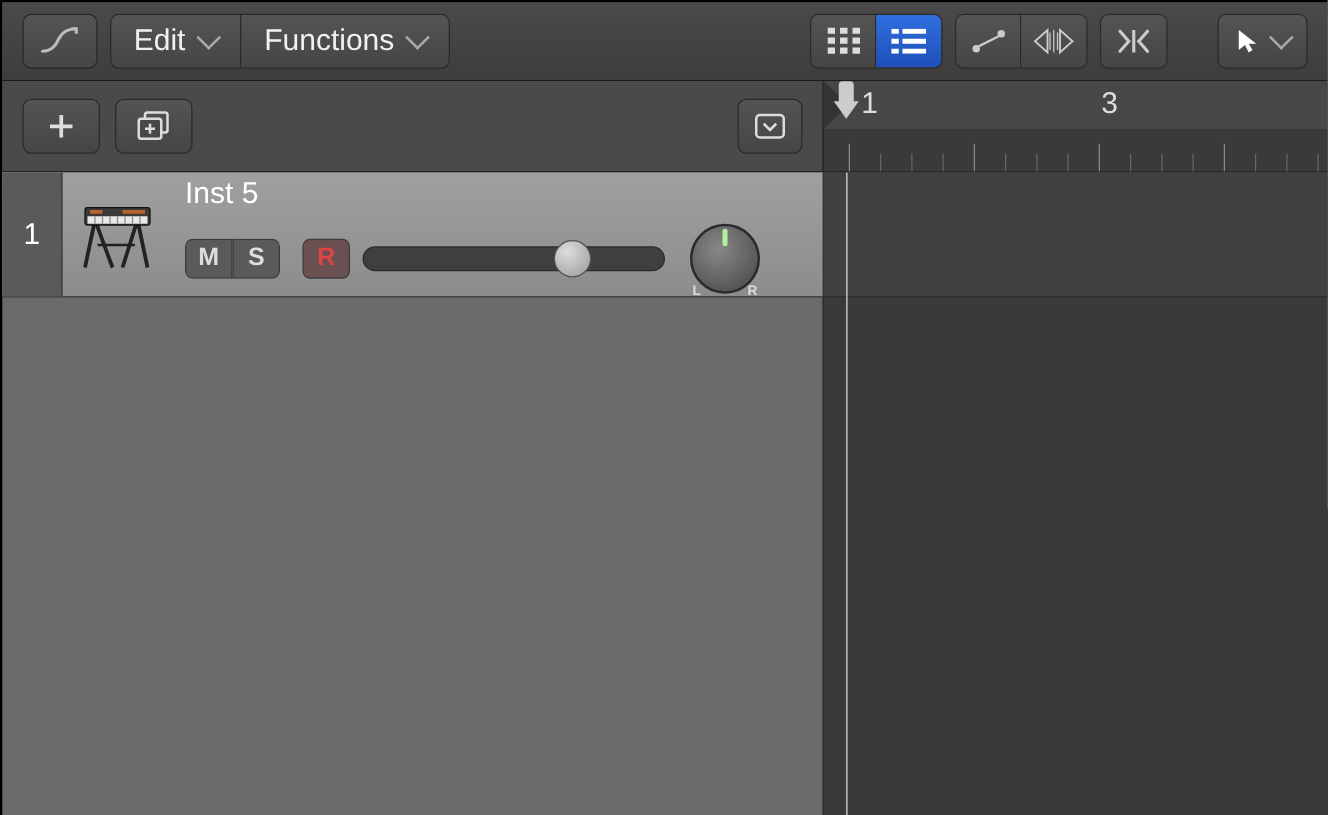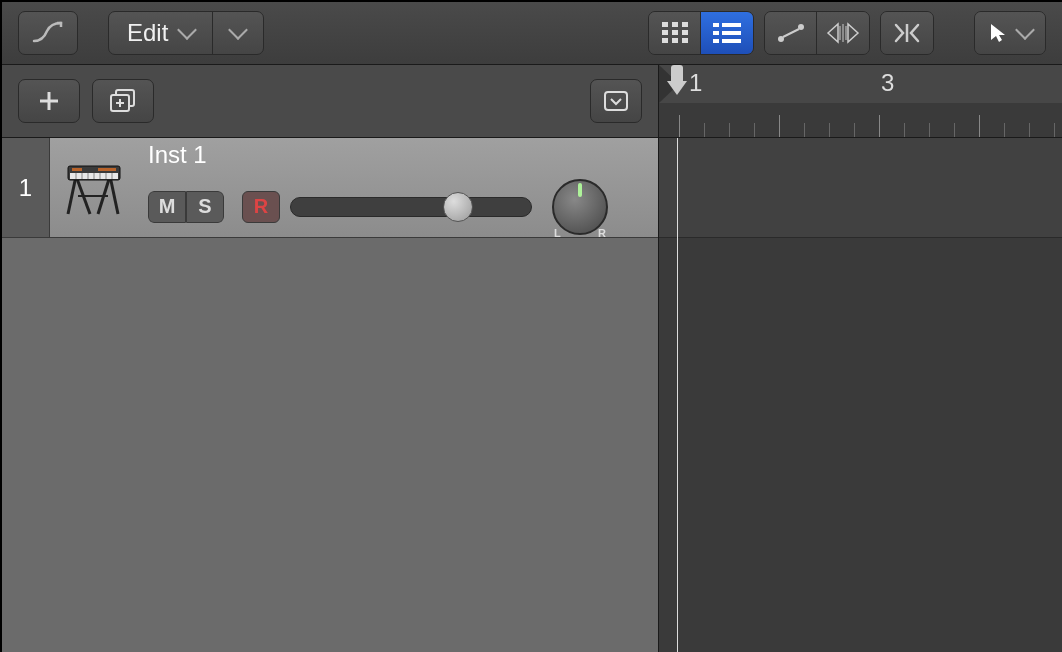--- a/index.html
+++ b/index.html
@@ -35,21 +35,20 @@
   background: linear-gradient(#545454,#454545);
   border: 1px solid #2a2a2a;
   border-radius: 7px;
   display:flex; align-items:center; justify-content:center;
 }
 .menu-group{
   display:flex; height:44px;
   border:1px solid #2a2a2a; border-radius:7px;
   background: linear-gradient(#545454,#454545);
   overflow:hidden;
-  margin-left:20px;
 }
 .menu-btn{
   display:flex; align-items:center; gap:12px;
   padding: 0 18px;
   border-right:1px solid #2a2a2a;
   color:#f0f0f0; font-size:24px;
 }
 .menu-btn:last-child{border-right:none;}
 .chev{
   width:14px;height:14px;border-right:2px solid #aaa;border-bottom:2px solid #aaa;
@@ -209,20 +208,21 @@
         <path d="M26 2 L30 2 L30 6" stroke="#bbb" stroke-width="2.5" fill="none"></path>
       </svg>
     </div>
 
     <div class="menu-group">
       <div class="menu-btn">
         <span>Edit</span>
         <span class="chev"></span>
       </div>
       <div class="menu-btn">
+        <span>Functions</span>
         <span class="chev"></span>
       </div>
     </div>
 
     <div class="spacer"></div>
 
     <div class="btn-group">
       <div class="icon-btn">
         <svg width="26" height="22">
           <rect x="0" y="0" width="6" height="5" fill="#ddd"></rect>
@@ -362,21 +362,21 @@
             <line x1="26" y1="17" x2="26" y2="23" stroke="#888"></line>
             <line x1="32" y1="17" x2="32" y2="23" stroke="#888"></line>
             <line x1="38" y1="17" x2="38" y2="23" stroke="#888"></line>
             <line x1="44" y1="17" x2="44" y2="23" stroke="#888"></line>
             <line x1="50" y1="17" x2="50" y2="23" stroke="#888"></line>
             <rect x="10" y="12" width="10" height="3" fill="#b8632a"></rect>
             <rect x="36" y="12" width="18" height="3" fill="#b8632a"></rect>
           </svg>
         </div>
         <div class="track-body">
-          <div class="track-name">Inst 1</div>
+          <div class="track-name">Inst 5</div>
           <div class="track-controls">
             <div class="msr-group">
               <div class="msr-btn" style="border-radius:6px 0 0 6px">M</div>
               <div class="msr-btn" style="border-radius:0 6px 6px 0">S</div>
             </div>
             <div class="rec-btn">R</div>
             <div class="vol-slider">
               <div class="vol-thumb"></div>
             </div>
             <div class="pan-knob">

